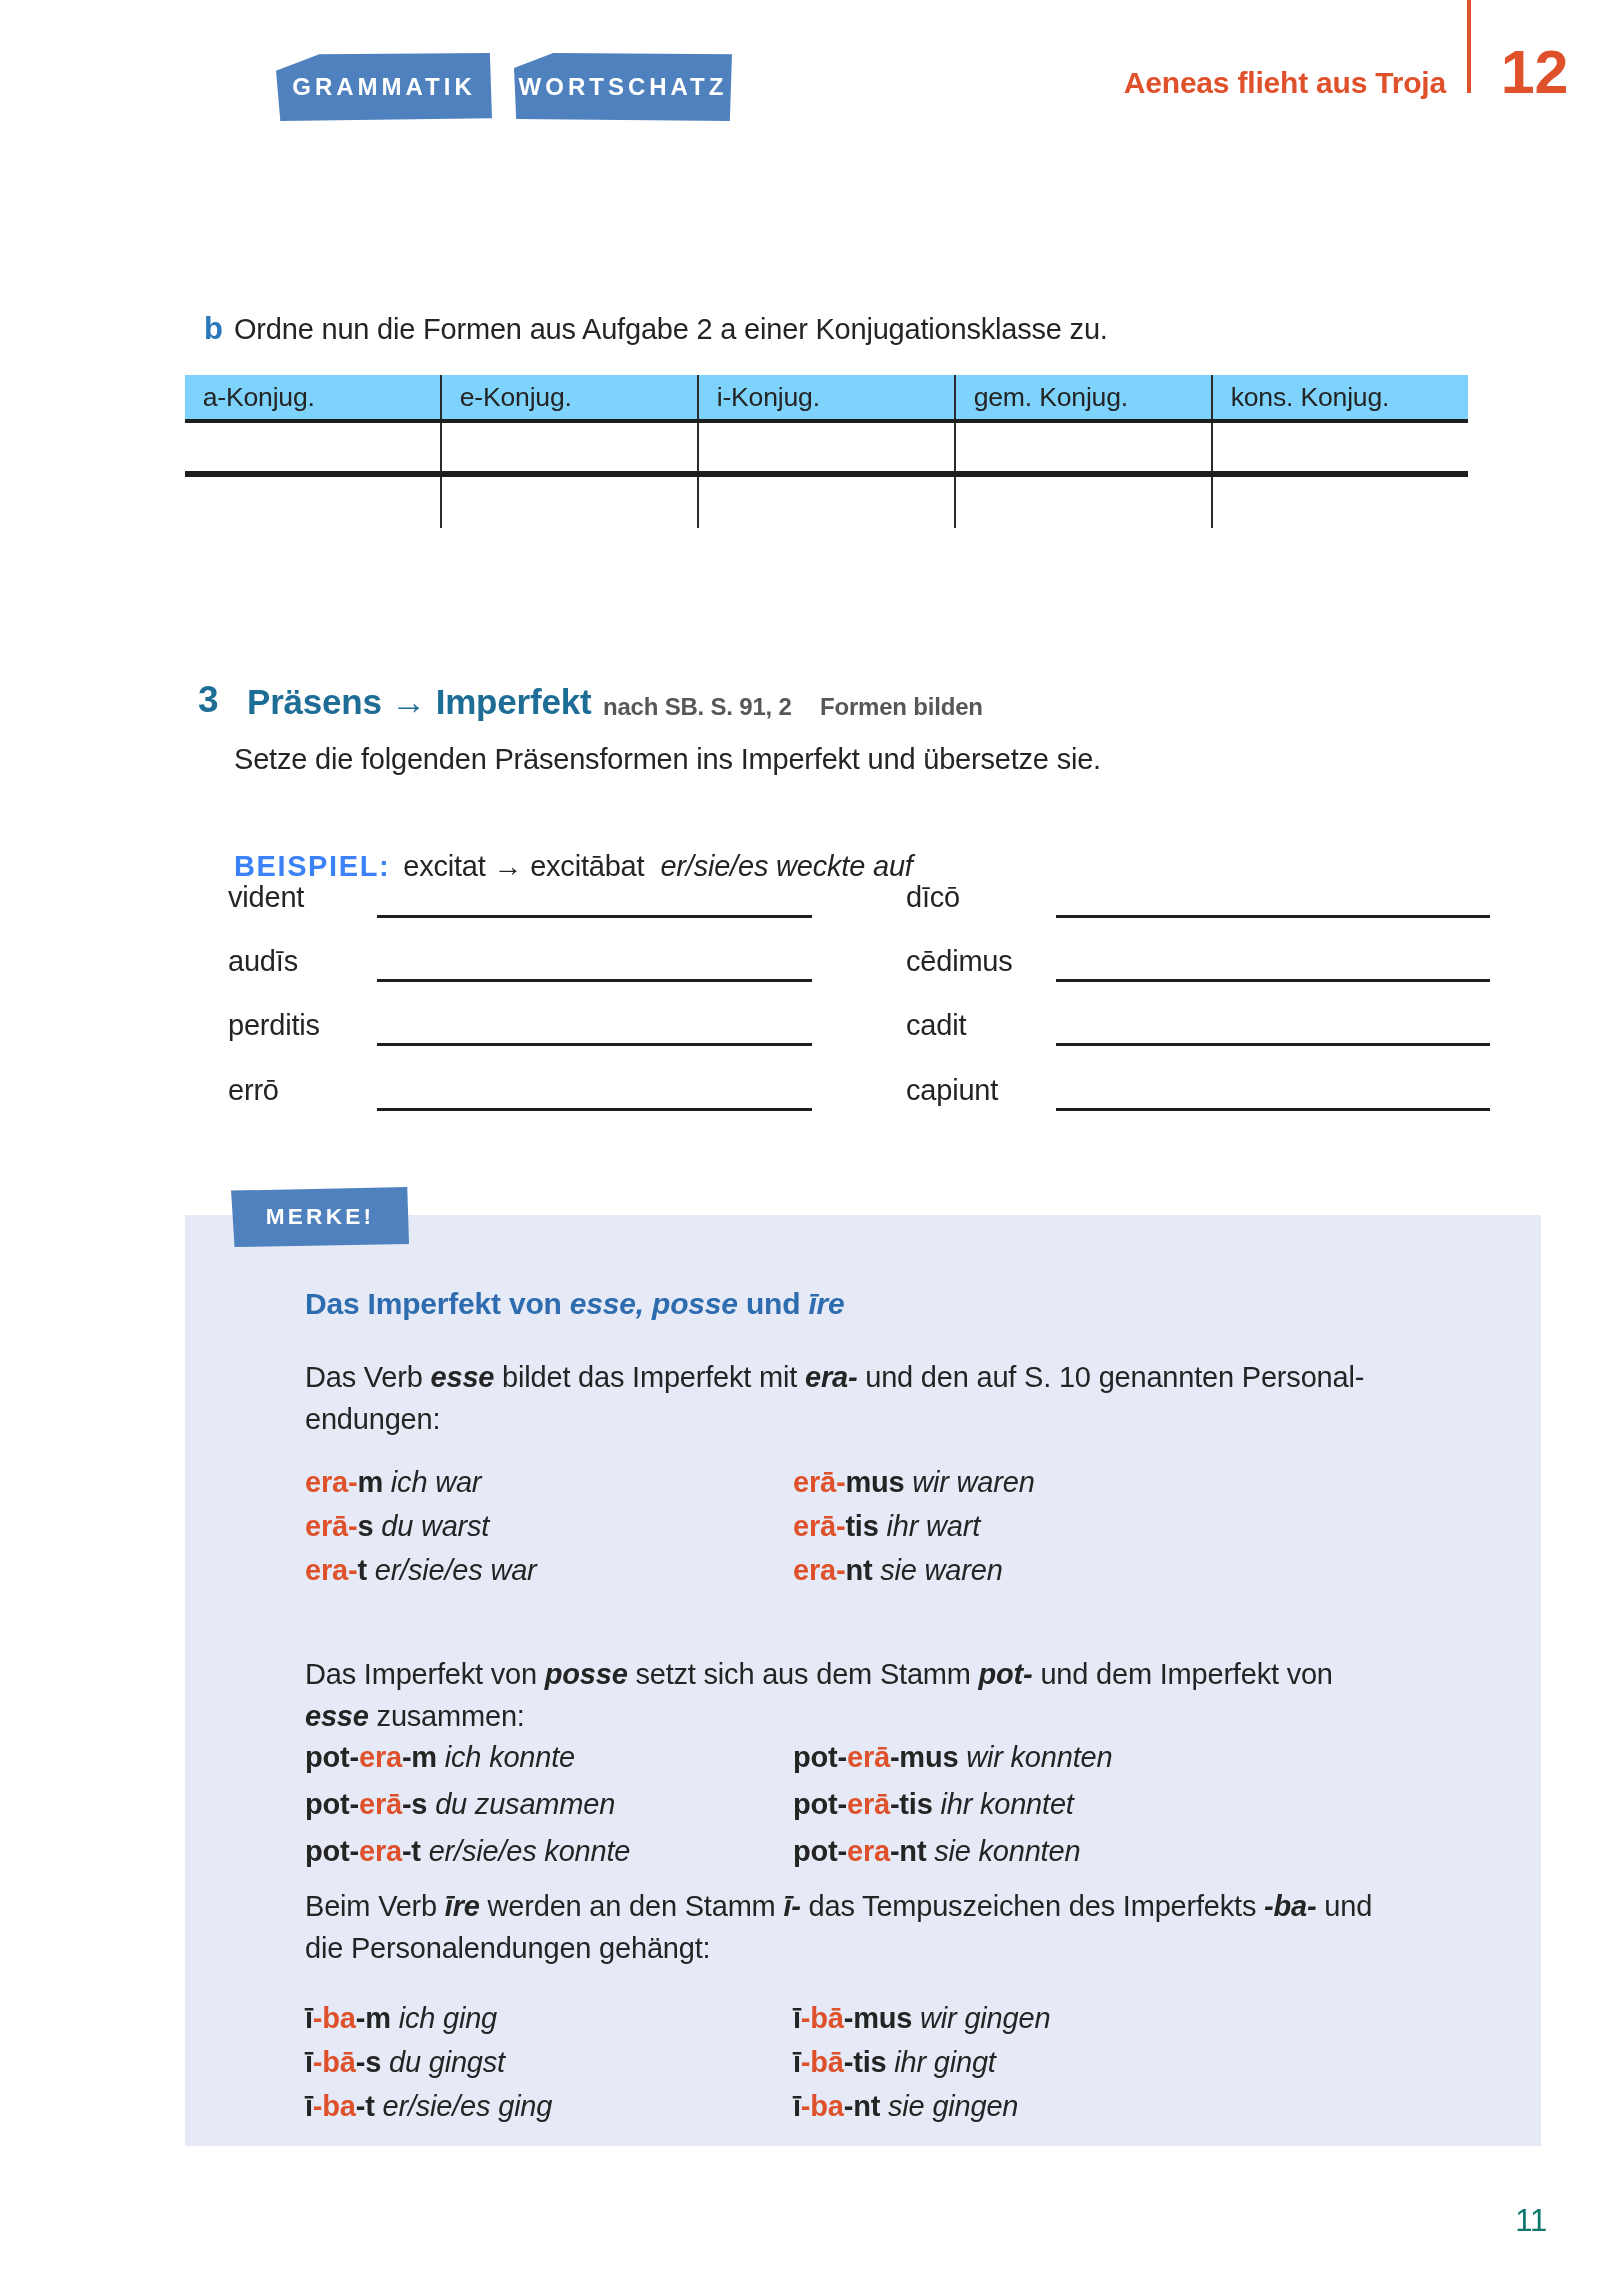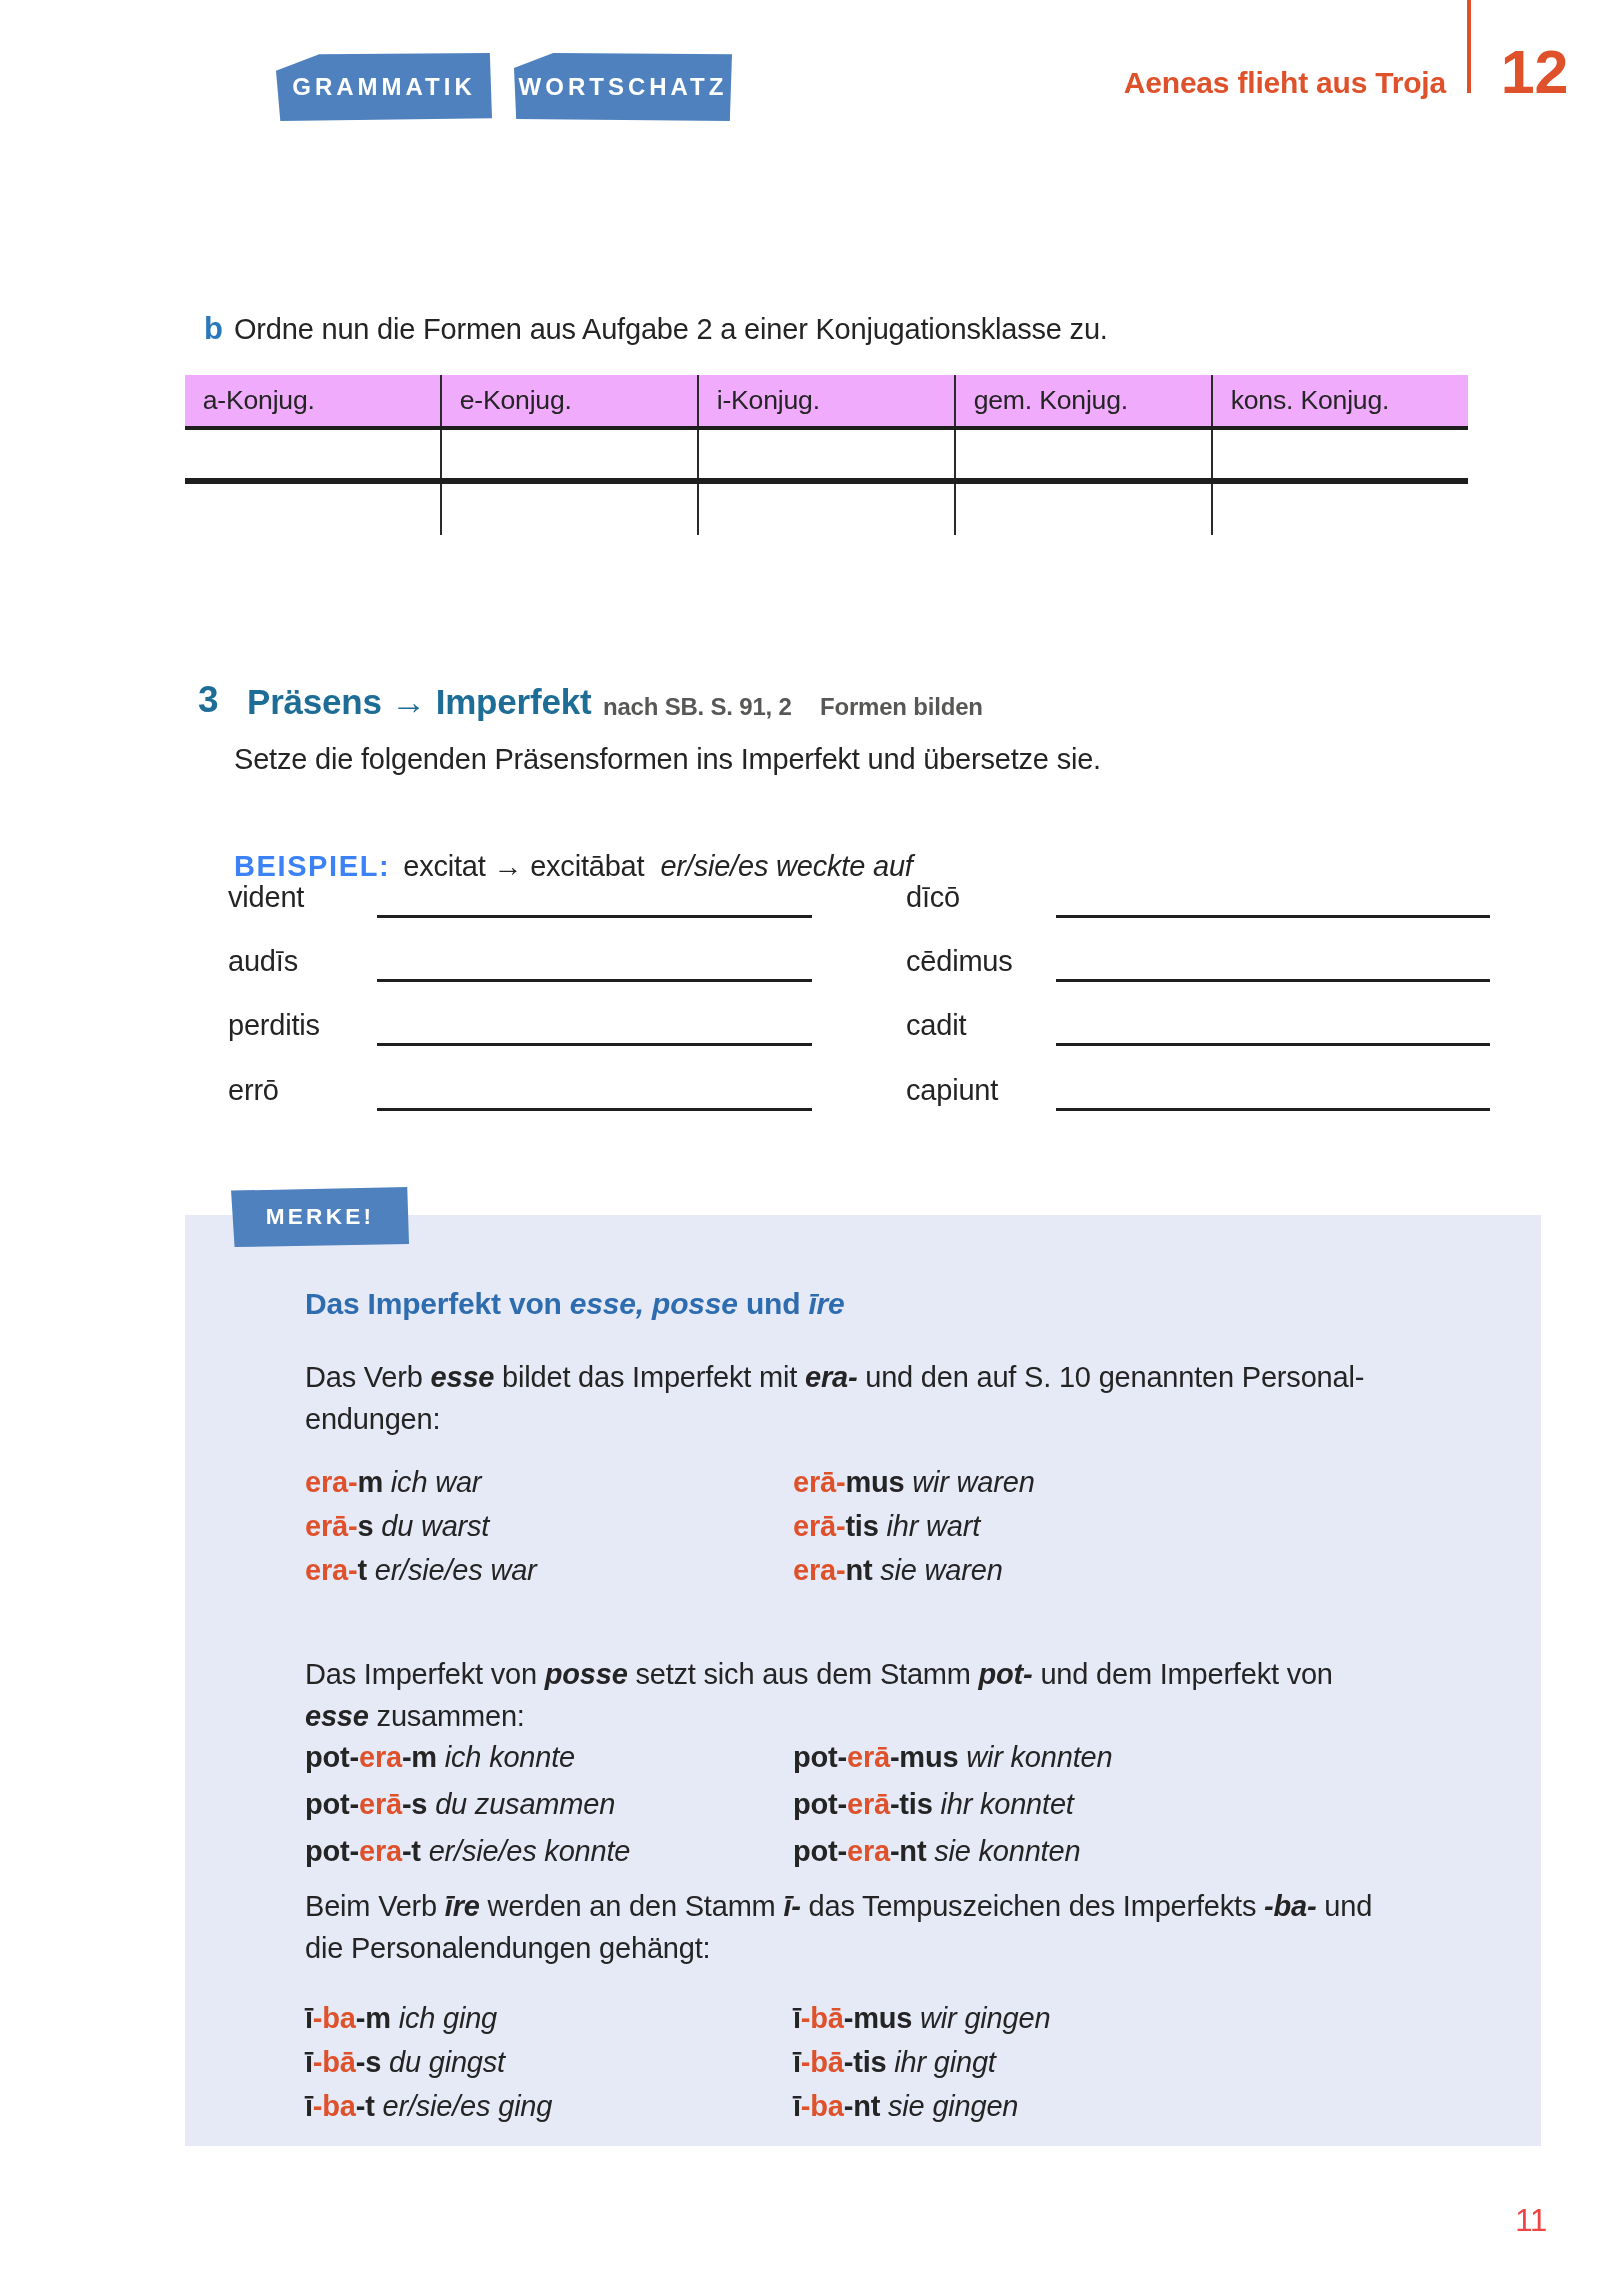--- a/index.html
+++ b/index.html
@@ -27,21 +27,21 @@
   
   .marker{position:absolute;font-weight:bold;}
   .marker-b{left:204px;top:311px;font-size:31px;color:#2a78bc;}
   .instr{position:absolute;font-size:29px;color:#242424;}
   .instr-b{left:234px;top:313px;}
   .konj-table{position:absolute;left:185px;top:375px;width:1283px;}
   .konj-row{display:flex;width:100%;}
   .konj-cell{flex:1 1 0;box-sizing:border-box;}
   .konj-cell + .konj-cell{border-left:2.4px solid #2a2a2a;}
   .konj-head .konj-cell{
-    background:#f0abfc;height:51px;display:flex;align-items:center;
+    background:#7dd3fc;height:44px;display:flex;align-items:center;
     padding-left:17.7px;font-size:26.6px;color:#242424;
   }
   .konj-r1 .konj-cell{height:48px;}
   .konj-r2 .konj-cell{height:51px;}
   .konj-hr1{width:100%;height:4px;background:#1e1e1e;}
   .konj-hr2{width:100%;height:5.6px;background:#1e1e1e;}
   
   .marker-3{left:198px;top:679px;font-size:37px;color:#1e6d96;}
   .t3-title{position:absolute;left:247px;top:682px;font-size:35px;font-weight:bold;color:#1e6d96;}
   .t3-ref{position:absolute;left:603px;top:693px;font-size:24px;font-weight:bold;color:#575756;}
@@ -75,21 +75,21 @@
   .conj{position:absolute;left:305px;display:grid;grid-template-columns:488px auto;font-size:29px;color:#242424;}
   .conj-esse{top:1460px;line-height:44px;}
   .conj-posse{top:1734px;line-height:47px;}
   .conj-ire{top:1996px;line-height:44px;}
   
   .sg-b{font-weight:bold;}
   .sg-i{font-style:italic;}
   .sg-a{color:#df512b;}
   
   .page-number{position:absolute;left:1492px;top:2203px;width:55px;text-align:right;
-    font-size:31px;color:#ef4444;}
+    font-size:31px;color:#0f766e;}
 </style>
 </head>
 <body>
 
 <div class="page">
 
   <div class="badge badge-1">GRAMMATIK</div>
   <div class="badge badge-2">WORTSCHATZ</div>
   <div class="chapter-title">Aeneas flieht aus Troja</div>
   <div class="chapter-rule"></div>

